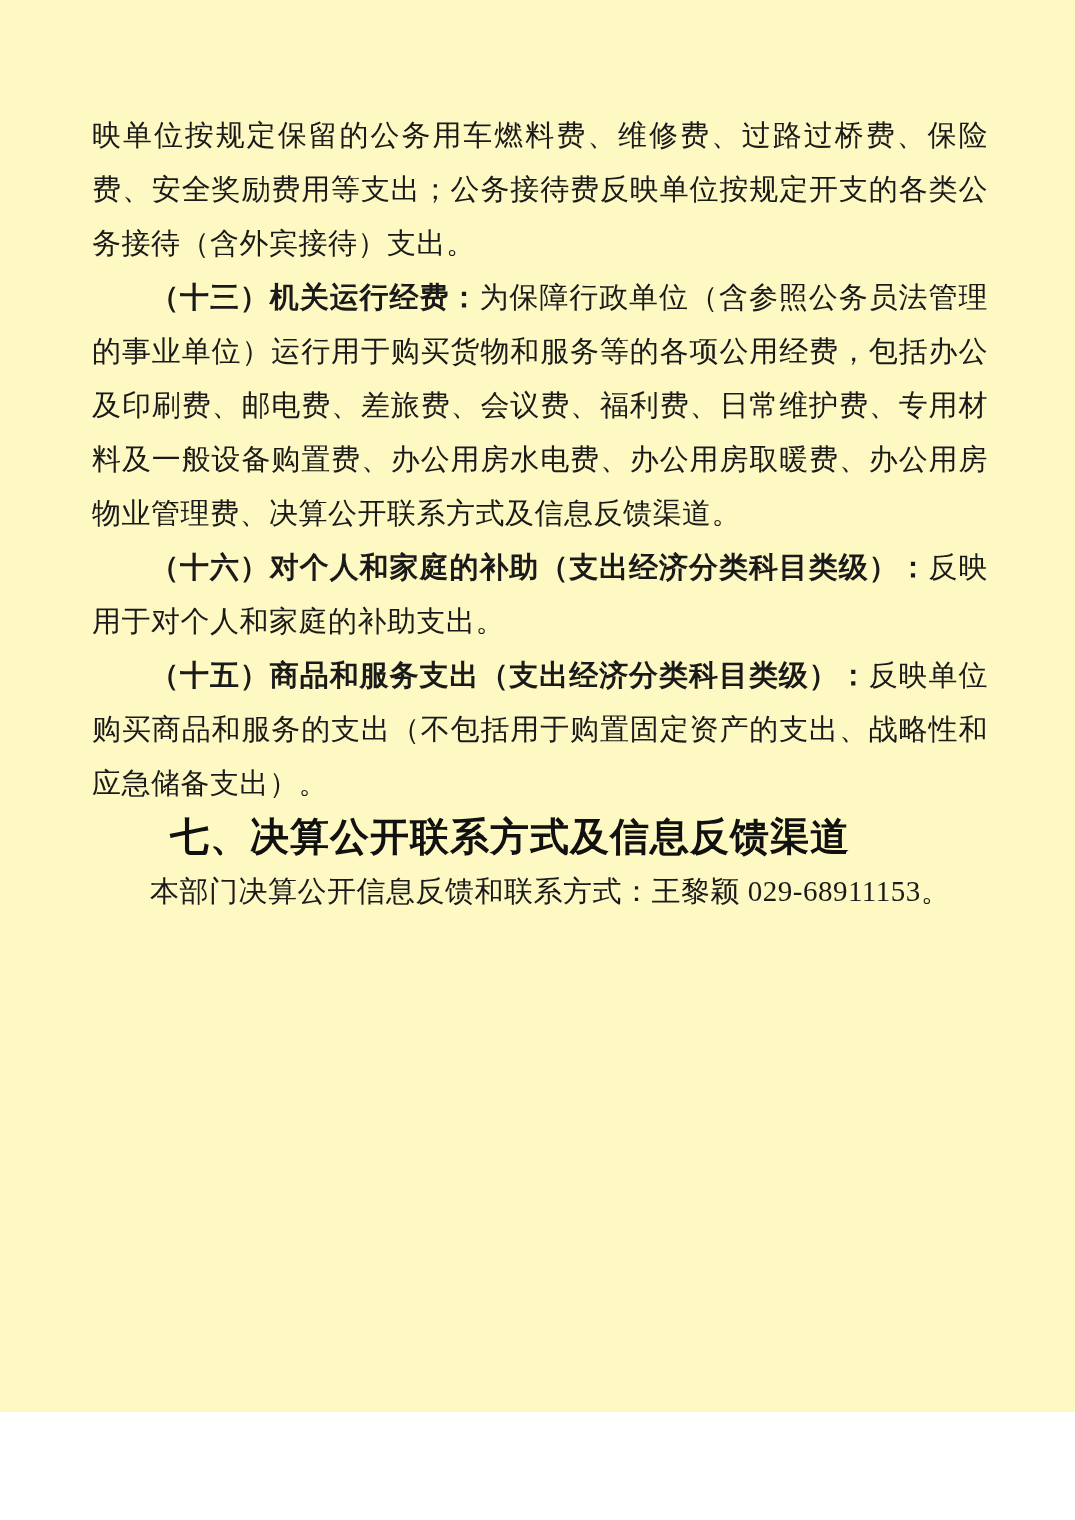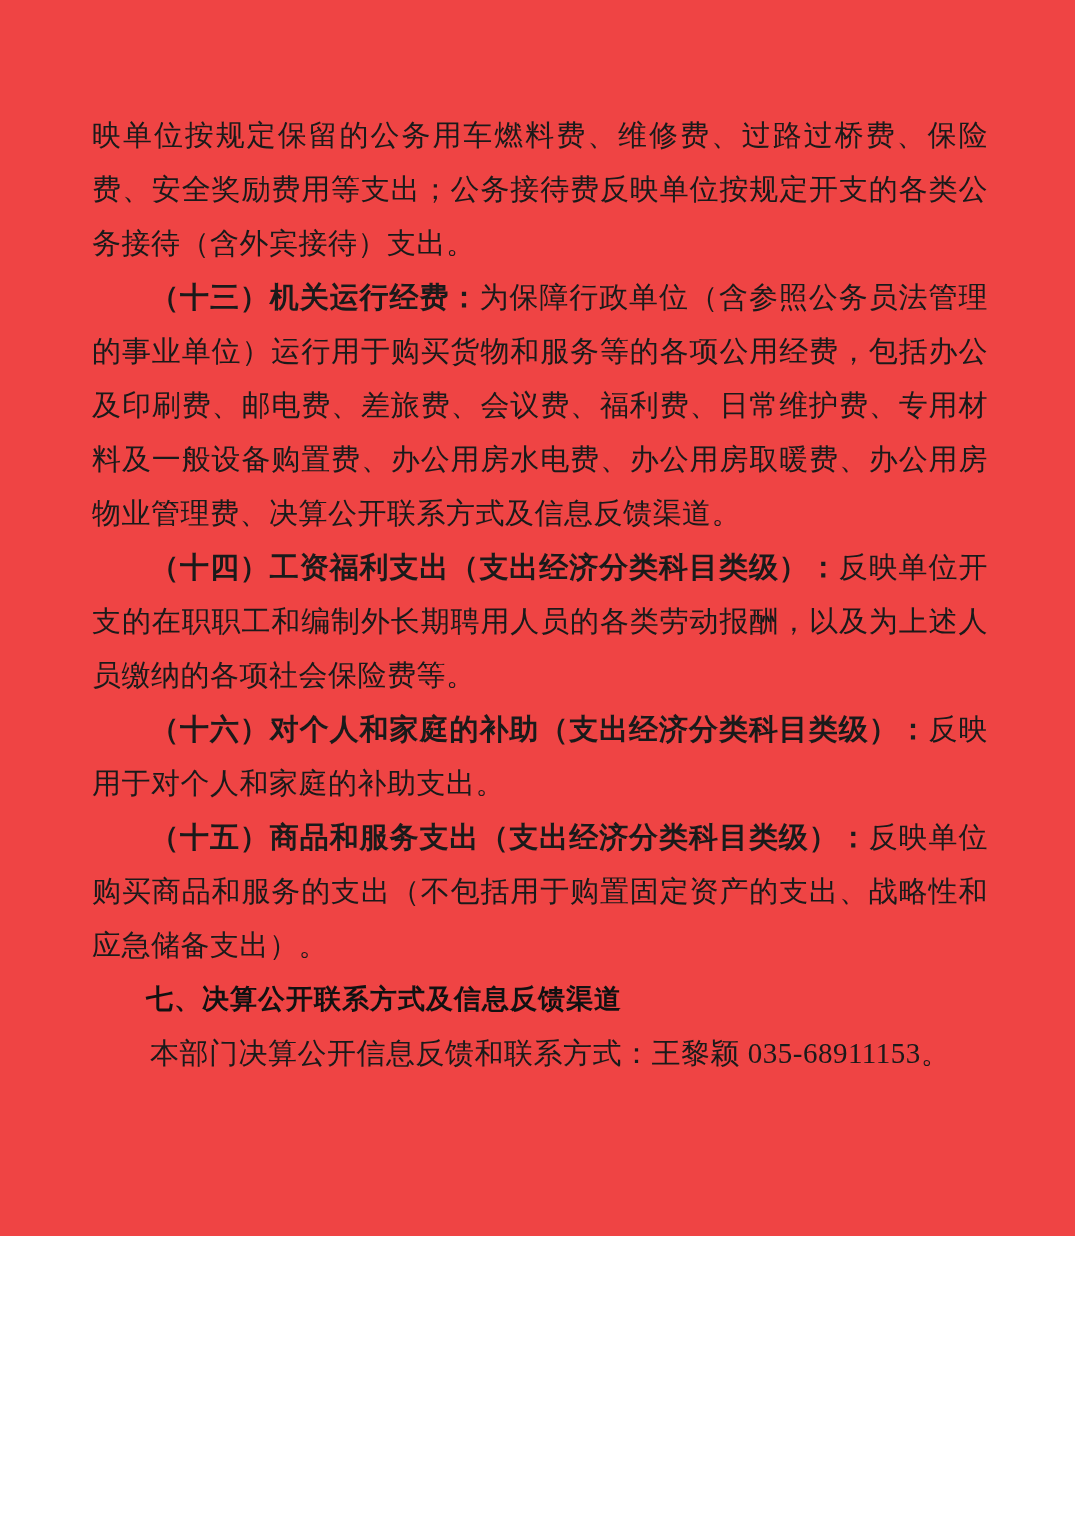--- a/index.html
+++ b/index.html
@@ -3,22 +3,22 @@
 <meta charset="utf-8">
 <style>
   html, body {
     margin: 0;
     padding: 0;
     background: #ffffff;
   }
   .page {
     position: relative;
     width: 1075px;
-    height: 1236px;
-    background: #ef4444;
+    height: 1412px;
+    background: #fef9c3;
     overflow: hidden;
     color: #1a1a1a;
     font-family: "Liberation Serif", "DejaVu Serif", serif;
   }
   .content {
     position: absolute;
     left: 92px;
     top: 108px;
     width: 896px;
   }
@@ -34,21 +34,21 @@
   .para.indent {
     text-indent: 2em;
   }
   .lead {
     font-weight: bold;
   }
   .section-heading {
     margin: 0;
     font-family: "Liberation Sans", "DejaVu Sans", sans-serif;
     font-weight: bold;
-    font-size: 27px;
+    font-size: 39px;
     line-height: 54px;
     text-indent: 2em;
     letter-spacing: 1px;
     color: #111111;
   }
   .page-number {
     position: absolute;
     top: 1438px;
     left: 0;
     width: 100%;
@@ -67,33 +67,30 @@
   <div class="content">
 
     <p class="para">
       <span>映单位按规定保留的公务用车燃料费、维修费、过路过桥费、保险费、安全奖励费用等支出；公务接待费反映单位按规定开支的各类公务接待（含外宾接待）支出。</span>
     </p>
 
     <p class="para indent">
       <span class="lead">（十三）机关运行经费：</span><span>为保障行政单位（含参照公务员法管理的事业单位）运行用于购买货物和服务等的各项公用经费，包括办公及印刷费、邮电费、差旅费、会议费、福利费、日常维护费、专用材料及一般设备购置费、办公用房水电费、办公用房取暖费、办公用房物业管理费、决算公开联系方式及信息反馈渠道。</span>
     </p>
 
-    <p class="para indent">
-      <span class="lead">（十四）工资福利支出（支出经济分类科目类级）：</span><span>反映单位开支的在职职工和编制外长期聘用人员的各类劳动报酬，以及为上述人员缴纳的各项社会保险费等。</span>
-    </p>
 
     <p class="para indent">
       <span class="lead">（十六）对个人和家庭的补助（支出经济分类科目类级）：</span><span>反映用于对个人和家庭的补助支出。</span>
     </p>
 
     <p class="para indent">
       <span class="lead">（十五）商品和服务支出（支出经济分类科目类级）：</span><span>反映单位购买商品和服务的支出（不包括用于购置固定资产的支出、战略性和应急储备支出）。</span>
     </p>
 
 
     <h2 class="section-heading">七、决算公开联系方式及信息反馈渠道</h2>
 
-    <p class="para indent">本部门决算公开信息反馈和联系方式：王黎颖 035-68911153。</p>
+    <p class="para indent">本部门决算公开信息反馈和联系方式：王黎颖 029-68911153。</p>
 
   </div>
 
   <div class="page-number">17</div>
 </div>
 
 </body></html>

